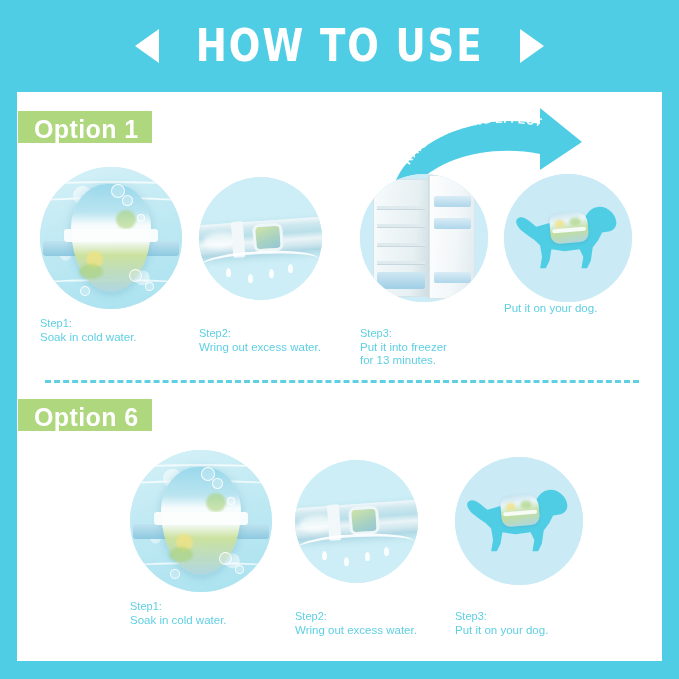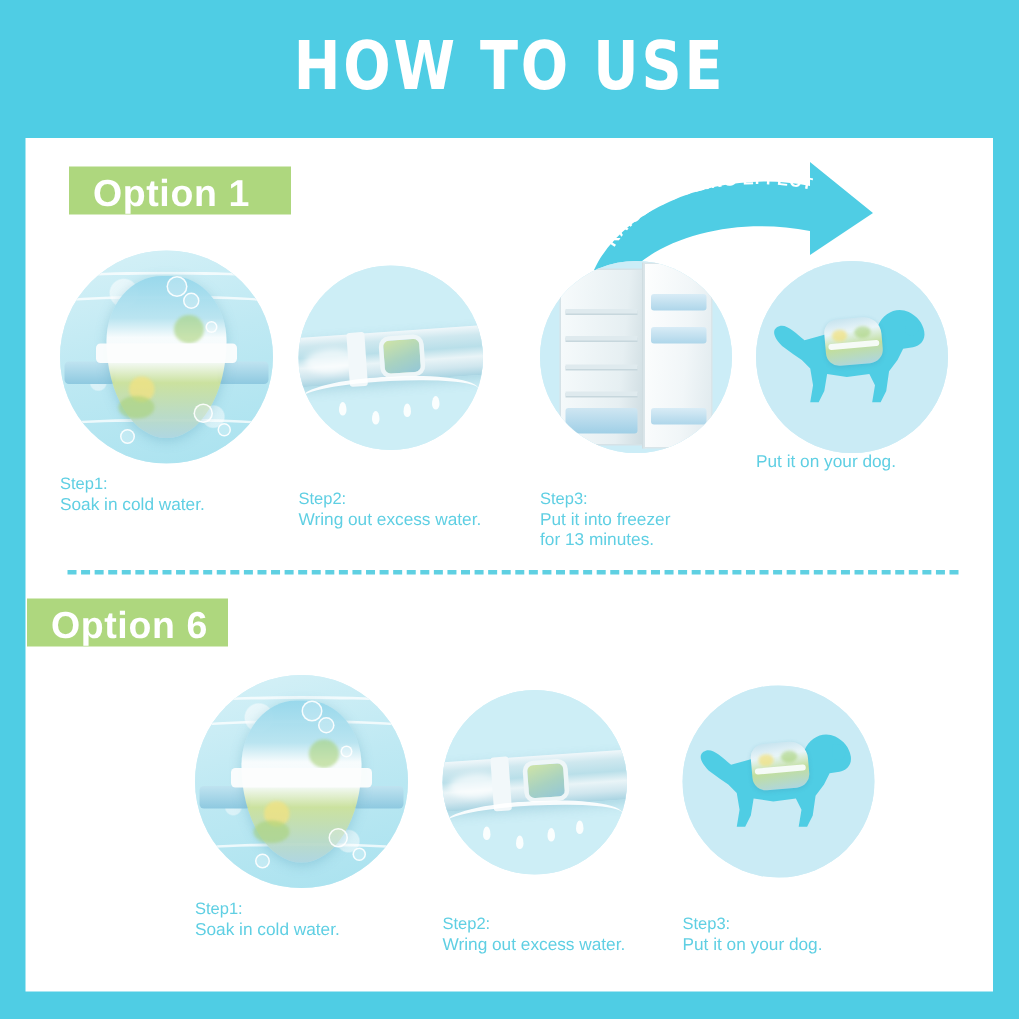--- a/index.html
+++ b/index.html
@@ -12,21 +12,21 @@
   .poster{
     position:relative;
     width:679px;height:679px;
     background:#4fcde4;
     box-sizing:border-box;
   }
 
   
   .header{
     position:absolute;left:0;top:0;width:679px;height:92px;
-    display:flex;align-items:center;justify-content:center;gap:26px;flex-direction:column;
+    display:flex;align-items:center;justify-content:center;gap:26px;
   }
   .tri{
     width:0;height:0;
     border-top:17px solid transparent;
     border-bottom:17px solid transparent;
   }
   .tri-left{border-right:24px solid #ffffff;}
   .tri-right{border-left:24px solid #ffffff;}
   .title{
     color:#ffffff;
@@ -55,21 +55,21 @@
     background:#aed77e;
     color:#ffffff;
     font-size:25px;
     font-weight:bold;
     letter-spacing:.4px;
     line-height:30px;
     padding:3px 16px 6px 16px;
     box-sizing:border-box;
     white-space:nowrap;
   }
-  #opt1-label{left:1px;top:19px;width:148px;height:32px;margin-left:28px;}
+  #opt1-label{left:1px;top:19px;width:134px;height:32px;}
   #opt2-label{left:1px;top:307px;width:134px;height:32px;}
 
   
   .divider{
     position:absolute;left:28px;top:288px;width:594px;height:0;
     border-top:3px dashed #5fd0e2;
   }
 
   
   .step{position:absolute;}

